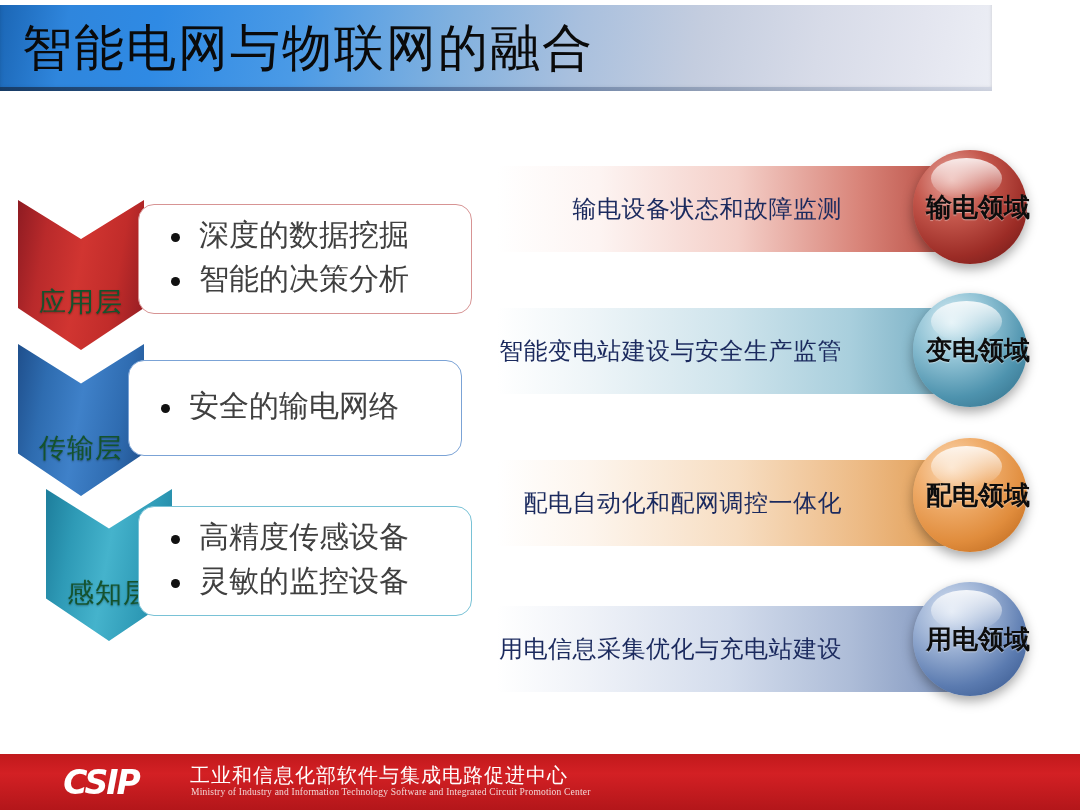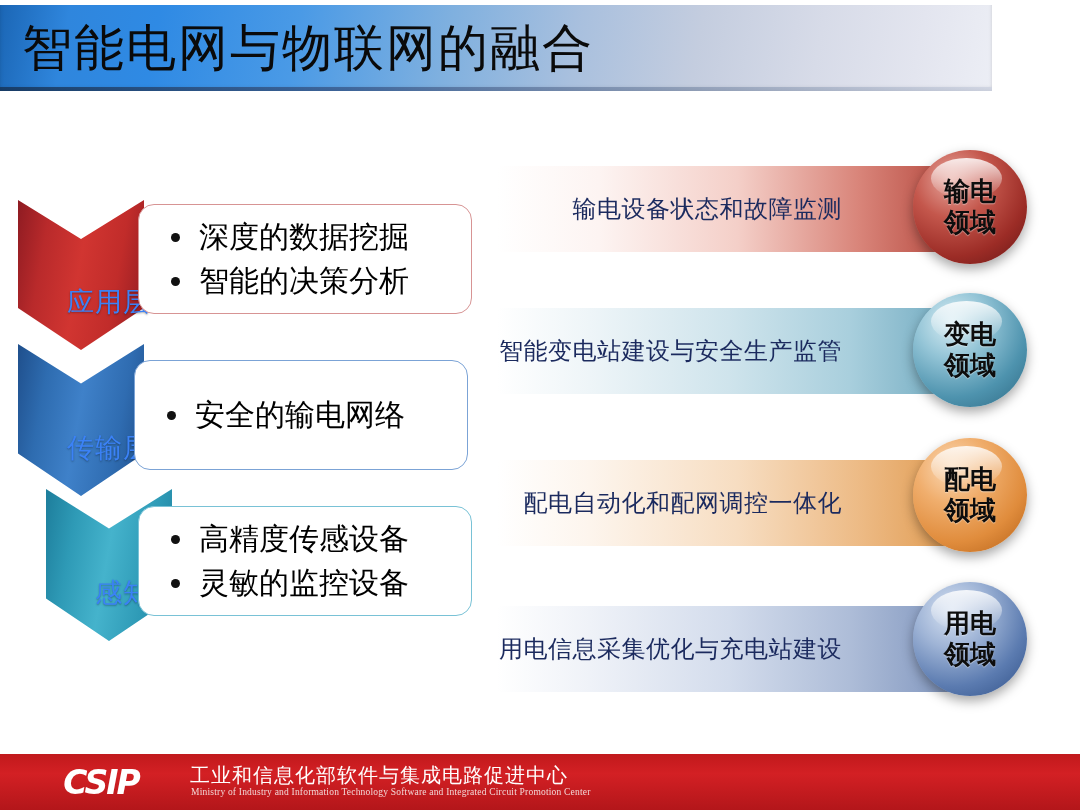--- a/index.html
+++ b/index.html
@@ -30,45 +30,44 @@
   }
 
   
   .chev-wrap{position:absolute;}
   .chev{
     position:absolute;left:0;top:0;width:100%;height:100%;
     clip-path:polygon(0% 0%, 50% 26%, 100% 0%, 100% 72%, 50% 100%, 0% 72%);
   }
   .chev-label{
     position:absolute;left:0;width:100%;bottom:20%;
-    text-align:center;color:#3b82f6;
+    text-align:center;color:#14532d;
     font-family:"DejaVu Sans","Liberation Sans",sans-serif;
     font-size:27px;letter-spacing:1px;
     text-shadow:0 1px 2px rgba(0,0,0,.35);
-    padding-left:28px;
   }
 
   .chev-red{background:linear-gradient(100deg,#8e1b22 0%,#b92a2b 22%,#d13531 48%,#c12c2a 74%,#8e1b22 100%);}
   .chev-blue{background:linear-gradient(100deg,#1f4f8c 0%,#2e6cb0 22%,#3f81c9 48%,#2f6cb1 76%,#1e4d88 100%);}
   .chev-cyan{background:linear-gradient(100deg,#1d7d9b 0%,#2e9ab6 22%,#45b3cc 48%,#2e9ab6 76%,#1d7d9b 100%);}
 
   .layer-box{
     position:absolute;background:#ffffff;border-radius:16px;
     box-sizing:border-box;
   }
   .box-red{border:1.6px solid #d79494;}
   .box-blue{border:1.6px solid #7ba3d6;}
   .box-cyan{border:1.6px solid #79c2d6;}
 
   .bullets{margin:0;padding:0;list-style:none;
            position:absolute;left:26px;right:10px;top:50%;transform:translateY(-50%);}
   .bullets li{
     position:relative;padding-left:34px;
-    font-family:Liberation Serif, serif;
-    font-size:30px;line-height:44px;color:#000000;white-space:nowrap;
+    font-family:Liberation Mono, monospace;
+    font-size:30px;line-height:44px;color:#404040;white-space:nowrap;
   }
   .bullets li:before{
     content:"";position:absolute;left:6px;top:18px;
     width:9px;height:9px;border-radius:50%;background:#111111;
   }
 
   
   .bar{
     position:absolute;height:86px;border-radius:3px;
   }
@@ -86,22 +85,22 @@
     position:absolute;width:114px;height:114px;border-radius:50%;
     box-shadow:0 5px 12px rgba(0,0,0,.35);
   }
   .sphere:before{
     content:"";position:absolute;left:16%;top:7%;width:62%;height:36%;
     border-radius:50%;
     background:linear-gradient(180deg,rgba(255,255,255,.85),rgba(255,255,255,0));
     pointer-events:none;
   }
   .sphere-label{
-    position:absolute;left:0;top:0;width:100%;height:100%;
-    display:flex;flex-direction:column;align-items:center;justify-content:center;
+    position:absolute;left:8px;top:0;width:100%;height:100%;
+    display:flex;flex-direction:row;align-items:center;justify-content:center;
     font-family:"DejaVu Sans","Liberation Sans",sans-serif;
     font-size:26px;line-height:31px;color:#0d0d0d;font-weight:bold;
     text-shadow:0 1px 1px rgba(255,255,255,.45);
   }
   .sp-red{background:radial-gradient(circle at 34% 26%,#e7a79e 0%,#c4574c 34%,#9c2c26 68%,#641615 100%);}
   .sp-teal{background:radial-gradient(circle at 34% 26%,#d8edf4 0%,#93c4d6 32%,#4e93ae 66%,#2d6781 100%);}
   .sp-orange{background:radial-gradient(circle at 34% 26%,#fbd9b6 0%,#f0ae6d 32%,#e08c3c 66%,#b35f16 100%);}
   .sp-blue{background:radial-gradient(circle at 34% 26%,#d7e2f2 0%,#9fb4d6 32%,#5b7bb0 66%,#2f4f85 100%);}
 
   
@@ -146,21 +145,21 @@
     <ul class="bullets">
       <li>深度的数据挖掘</li>
       <li>智能的决策分析</li>
     </ul>
   </div>
 
   <div class="chev-wrap" style="left:18px;top:344px;width:126px;height:152px;">
     <div class="chev chev-blue"></div>
     <div class="chev-label">传输层</div>
   </div>
-  <div class="layer-box box-blue" style="left:134px;top:360px;width:334px;height:110px;">
+  <div class="layer-box box-blue" style="left:128px;top:360px;width:334px;height:96px;">
     <ul class="bullets">
       <li>安全的输电网络</li>
     </ul>
   </div>
 
   <div class="chev-wrap" style="left:18px;top:489px;width:126px;height:152px;margin-left:28px;">
     <div class="chev chev-cyan"></div>
     <div class="chev-label">感知层</div>
   </div>
   <div class="layer-box box-cyan" style="left:138px;top:506px;width:334px;height:110px;">

